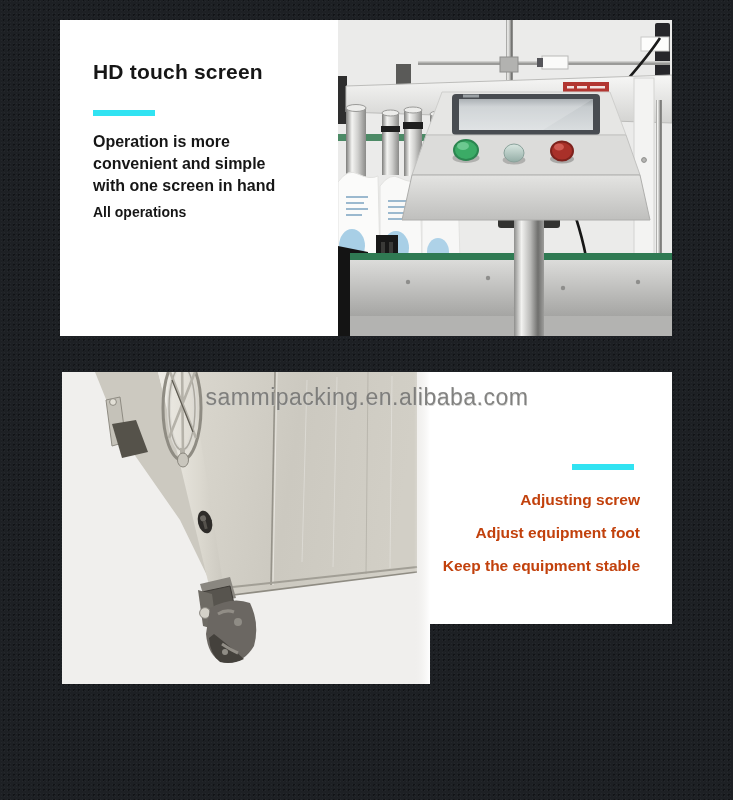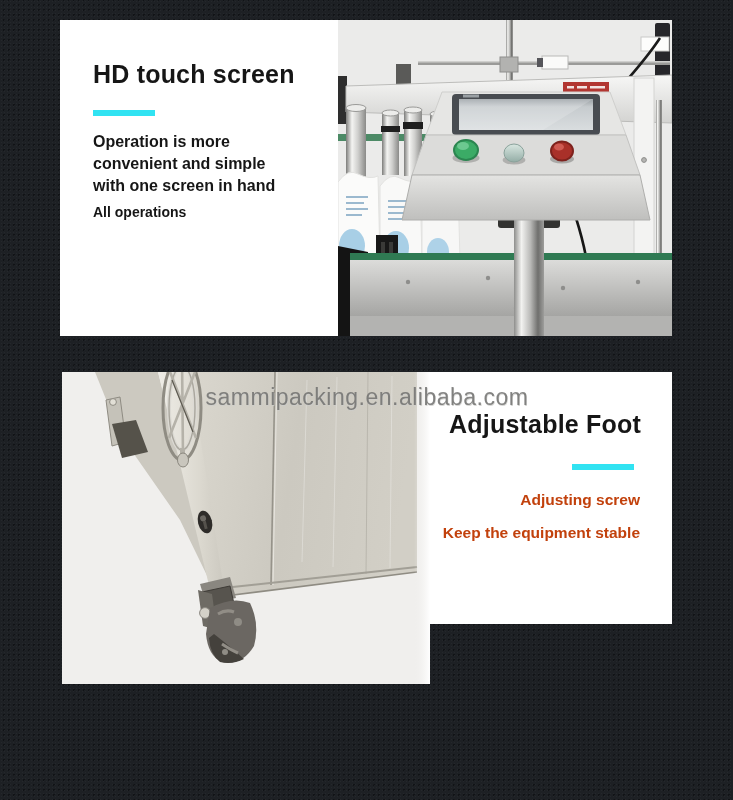--- a/index.html
+++ b/index.html
@@ -12,21 +12,21 @@
     background-size:3px 3px,5px 5px;
     background-position:0 0,1px 2px;
     font-family:"Liberation Sans", sans-serif;
     -webkit-font-smoothing:antialiased;
   }
   .card{position:absolute;background:#ffffff;}
   #card-touchscreen{left:60px;top:20px;width:612px;height:316px;}
   #card-foot{left:62px;top:372px;width:610px;height:252px;}
 
   .heading{
-    position:absolute;font-weight:700;color:#161616;font-size:25px;
+    position:absolute;font-weight:700;color:#161616;font-size:21px;
     letter-spacing:0.2px;white-space:nowrap;
   }
   #ts-title{left:33px;top:40px;}
   .accent-bar{position:absolute;height:6px;width:62px;}
   #ts-bar{left:33px;top:90px;}
   #ts-desc{
     position:absolute;left:33px;top:111px;width:240px;
     font-weight:700;font-size:16px;line-height:22px;color:#161616;
     white-space:pre-line;
   }
@@ -294,20 +294,20 @@
         <path d="M156,242 q8,-5 16,-2 M160,272 q9,6 16,9" stroke="#918d86" stroke-width="3" fill="none"></path>
         <circle cx="176" cy="250" r="4" fill="#8f8c85"></circle>
         <circle cx="163" cy="280" r="3" fill="#8f8c85"></circle>
       </g>
 
       <rect x="352" y="0" width="16" height="312" fill="url(#fadeRight)"></rect>
     </svg>
   </div>
 
   <div id="ft-watermark">sammipacking.en.alibaba.com</div>
-  <div class="heading" id="ft-title">Adjustable Foot</div>
   <div class="accent-bar" id="ft-bar" style="background:#31e3f2;"></div>
 
   <div id="ft-features">
     <div class="feature-line">Adjusting screw</div>
+    <div class="feature-line">Adjust equipment foot</div>
     <div class="feature-line">Keep the equipment stable</div>
   </div>
 </div>
 
 </body></html>

